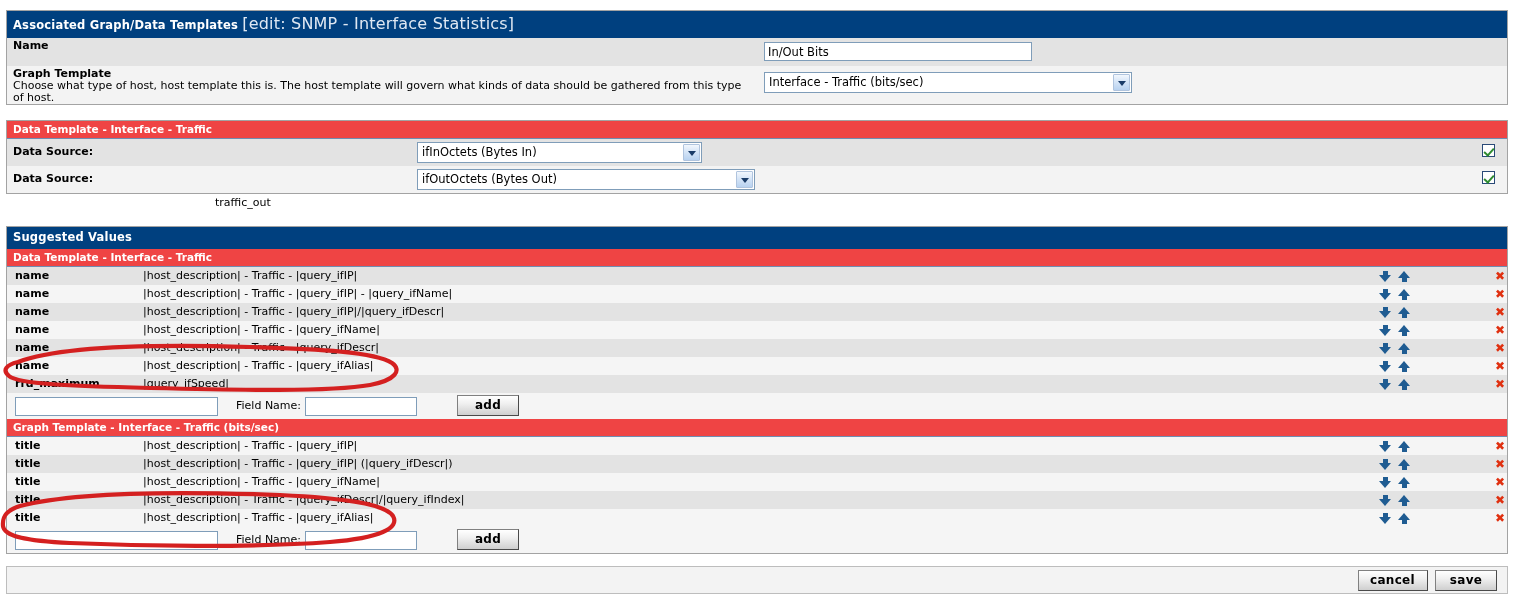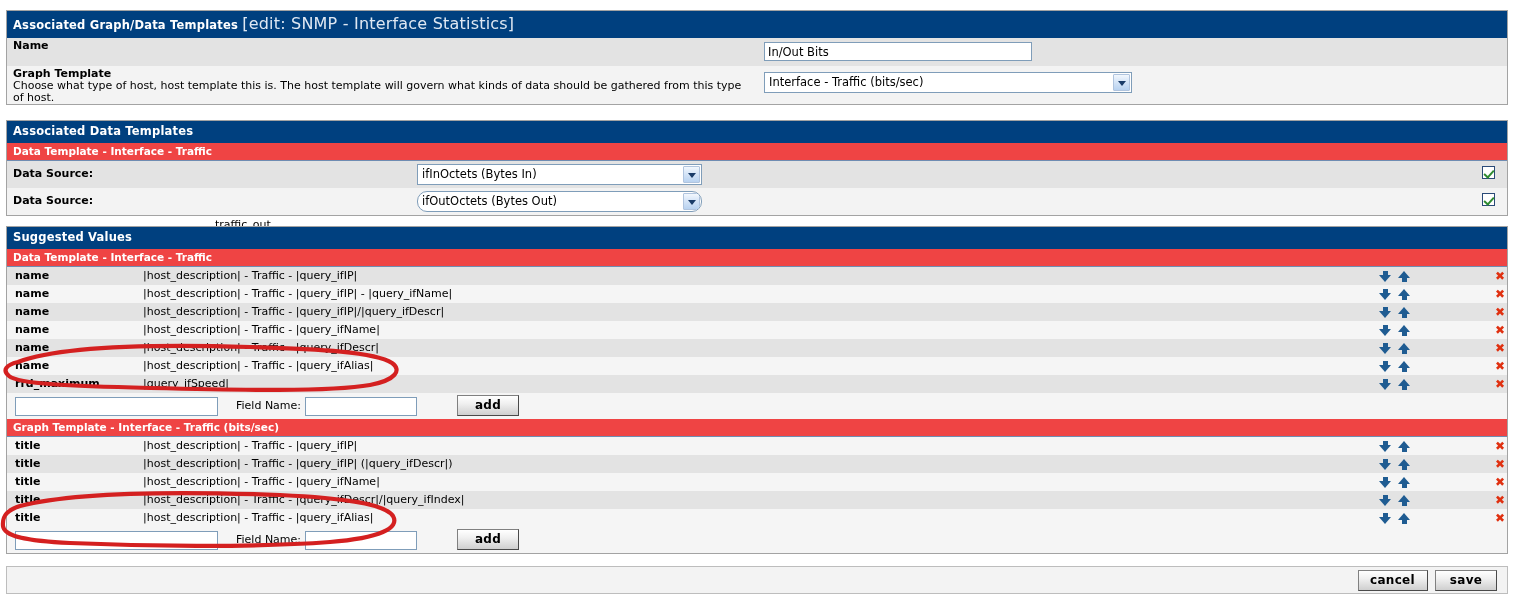--- a/index.html
+++ b/index.html
@@ -267,42 +267,41 @@
       <div class="ctrl-right" style="top:6px;">
         <div class="sel" style="width:368px;">
           <span>Interface - Traffic (bits/sec)</span>
           <span class="arrowbtn"></span>
         </div>
       </div>
     </div>
   </div>
 
   <div class="panel" id="panel-data" style="top:120px;">
-    <div class="panel-title">Associated Data Templates</div>
     <div class="subheader">Data Template - Interface - Traffic</div>
 
     <div class="dsrow shadeA">
       <div class="dslabel">Data Source:</div>
       <div class="dsname">traffic_in</div>
       <div class="dssel">
         <div class="sel" style="width:285px;">
           <span>ifInOctets (Bytes In)</span>
           <span class="arrowbtn"></span>
         </div>
       </div>
       <div class="dschk">
         <span class="checkbox"></span>
       </div>
     </div>
 
     <div class="dsrow shadeB">
       <div class="dslabel">Data Source:</div>
       <div class="dsname">traffic_out</div>
       <div class="dssel">
-        <div class="sel" style="width:285px;border-radius:10px;">
+        <div class="sel" style="width:338px;">
           <span>ifOutOctets (Bytes Out)</span>
           <span class="arrowbtn"></span>
         </div>
       </div>
       <div class="dschk">
         <span class="checkbox"></span>
       </div>
     </div>
   </div>
 

